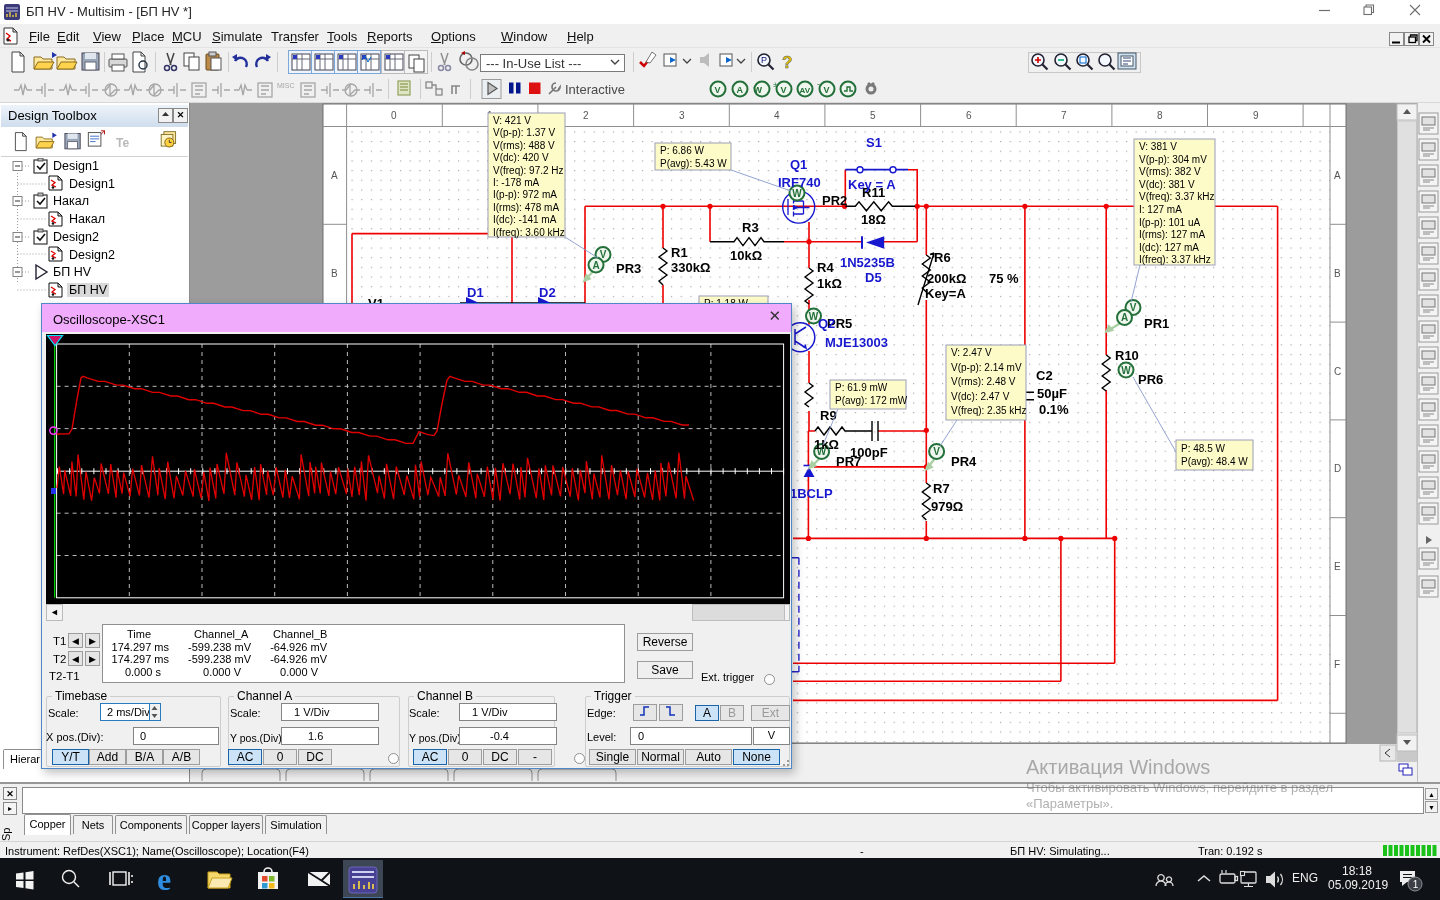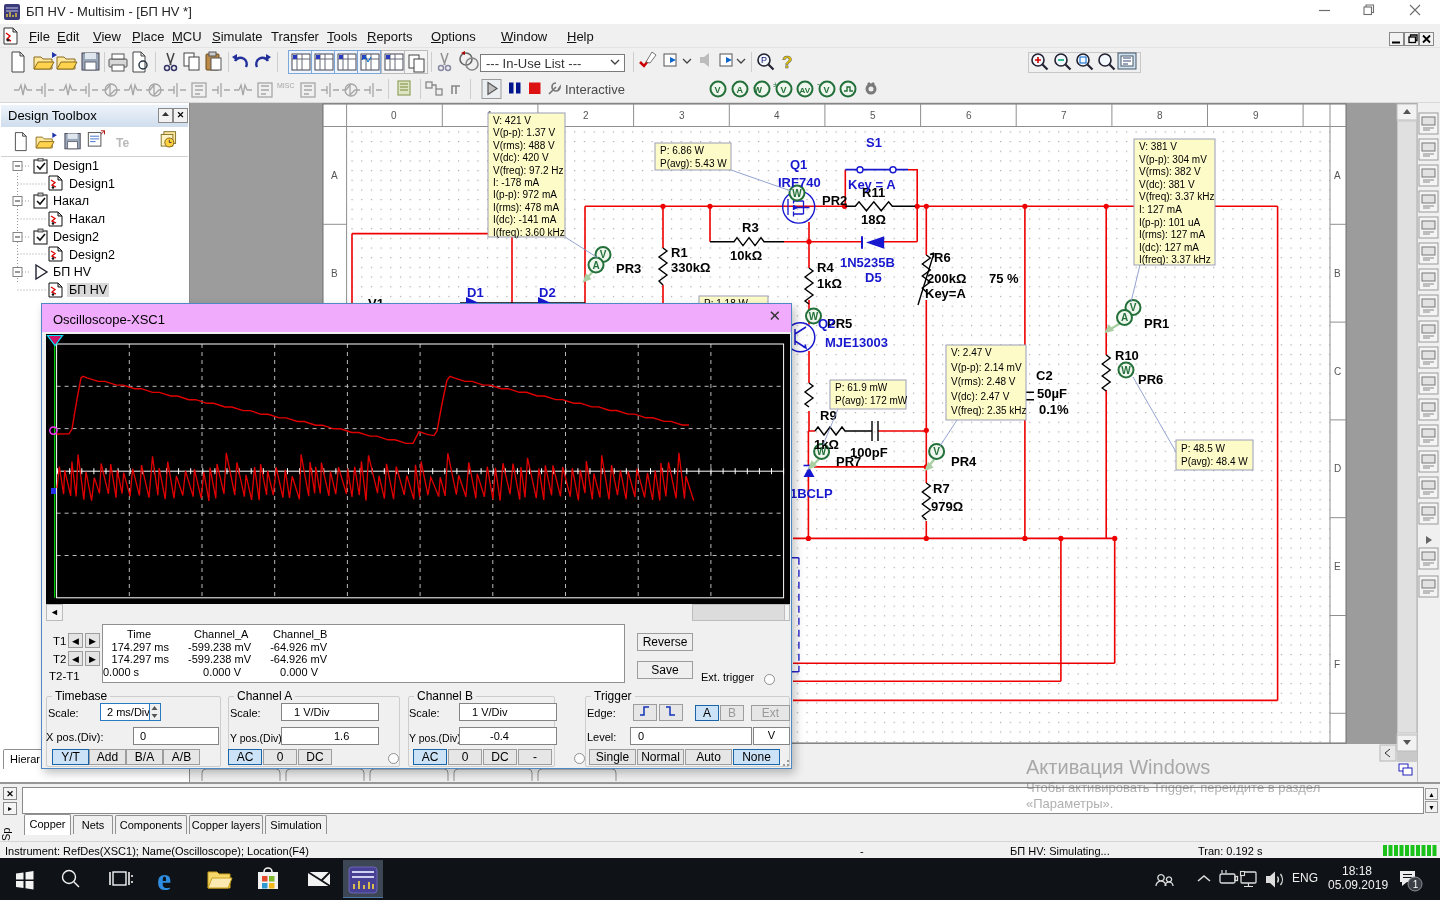--- a/index.html
+++ b/index.html
@@ -796,21 +796,21 @@
   <div style="position:absolute;left:60px;top:320px;width:523px;height:59px;background:#fff;border:1px solid #909090;font-size:11px;color:#000">
     <span style="position:absolute;left:24px;top:3px">Time</span>
         <span style="position:absolute;left:91px;top:3px">Channel_A</span>
         <span style="position:absolute;left:170px;top:3px">Channel_B</span>
     <span style="position:absolute;left:0;top:16px;width:66px;text-align:right">174.297 ms</span>
         <span style="position:absolute;left:70px;top:16px;width:78px;text-align:right">-599.238 mV</span>
         <span style="position:absolute;left:150px;top:16px;width:74px;text-align:right">-64.926 mV</span>
     <span style="position:absolute;left:0;top:28px;width:66px;text-align:right">174.297 ms</span>
         <span style="position:absolute;left:70px;top:28px;width:78px;text-align:right">-599.238 mV</span>
         <span style="position:absolute;left:150px;top:28px;width:74px;text-align:right">-64.926 mV</span>
-    <span style="position:absolute;left:0;top:41px;width:58px;text-align:left">0.000 s</span>
+    <span style="position:absolute;left:0;top:41px;width:58px;text-align:right">0.000 s</span>
         <span style="position:absolute;left:70px;top:41px;width:68px;text-align:right">0.000 V</span>
         <span style="position:absolute;left:150px;top:41px;width:65px;text-align:right">0.000 V</span>
   </div>
   <span class="btn" style="left:595px;top:329px;width:56px;height:18px;line-height:16px;background:#efefef">Reverse</span>
   <span class="btn" style="left:595px;top:357px;width:56px;height:18px;line-height:16px;background:#efefef">Save</span>
   <span class="lbl" style="left:659px;top:367px">Ext. trigger</span>
   <span class="radio" style="left:722px;top:370px"></span>
 
   <div class="gb" style="left:4px;top:392px;width:175px;height:71px">
         <span>Timebase</span>
@@ -827,21 +827,21 @@
   <span class="btn" style="left:47px;top:445px;width:37px;height:16px">Add</span>
   <span class="btn" style="left:84px;top:445px;width:37px;height:16px">B/A</span>
   <span class="btn" style="left:121px;top:445px;width:37px;height:16px">A/B</span>
 
   <div class="gb" style="left:186px;top:392px;width:172px;height:71px">
         <span>Channel A</span>
       </div>
   <span class="lbl" style="left:188px;top:403px">Scale:</span>
   <span class="tbx" style="left:239px;top:399px;width:98px;height:18px;text-align:left;padding-left:12px">1  V/Div</span>
   <span class="lbl" style="left:188px;top:428px;font-size:10.5px">Y pos.(Div):</span>
-  <span class="tbx" style="left:239px;top:423px;width:98px;height:18px;padding-left:52px">1.6</span>
+  <span class="tbx" style="left:239px;top:423px;width:98px;height:18px;padding-left:26px">1.6</span>
   <span class="btn sel" style="left:186px;top:445px;width:34px;height:16px">AC</span>
   <span class="btn" style="left:221px;top:445px;width:34px;height:16px">0</span>
   <span class="btn" style="left:256px;top:445px;width:34px;height:16px">DC</span>
   <span class="radio" style="left:346px;top:449px"></span>
 
   <div class="gb" style="left:366px;top:392px;width:147px;height:71px">
         <span>Channel B</span>
       </div>
   <span class="lbl" style="left:367px;top:403px">Scale:</span>
   <span class="tbx" style="left:417px;top:399px;width:98px;height:18px;padding-left:12px">1  V/Div</span>
@@ -971,15 +971,15 @@
     <g>
           <path d="M1400,13 h15 v11 h-8 l-5,4 v-4 h-2 z" fill="#ececec" stroke="none"></path>
           <path d="M1403,16.5 h9 M1403,19.5 h9" stroke="#0f1216" stroke-width="1.2"></path>
           <circle cx="1415" cy="26" r="7" fill="#3c4046" stroke="#8a8f96"></circle>
           <text x="1412.7" y="29.5" font-size="10" fill="#fff">1</text>
         </g>
   </svg>
 </div>
 
 <div class="wm" style="left:1026px;top:756px;font-size:20px">Активация Windows</div>
-<div class="wm" style="left:1026px;top:780px;font-size:13px">Чтобы активировать Trigger, перейдите в раздел</div>
+<div class="wm" style="left:1026px;top:780px;font-size:13px">Чтобы активировать Windows, перейдите в раздел</div>
 <div class="wm" style="left:1026px;top:796px;font-size:13px">«Параметры».</div>
 
 </div>
 </body></html>

